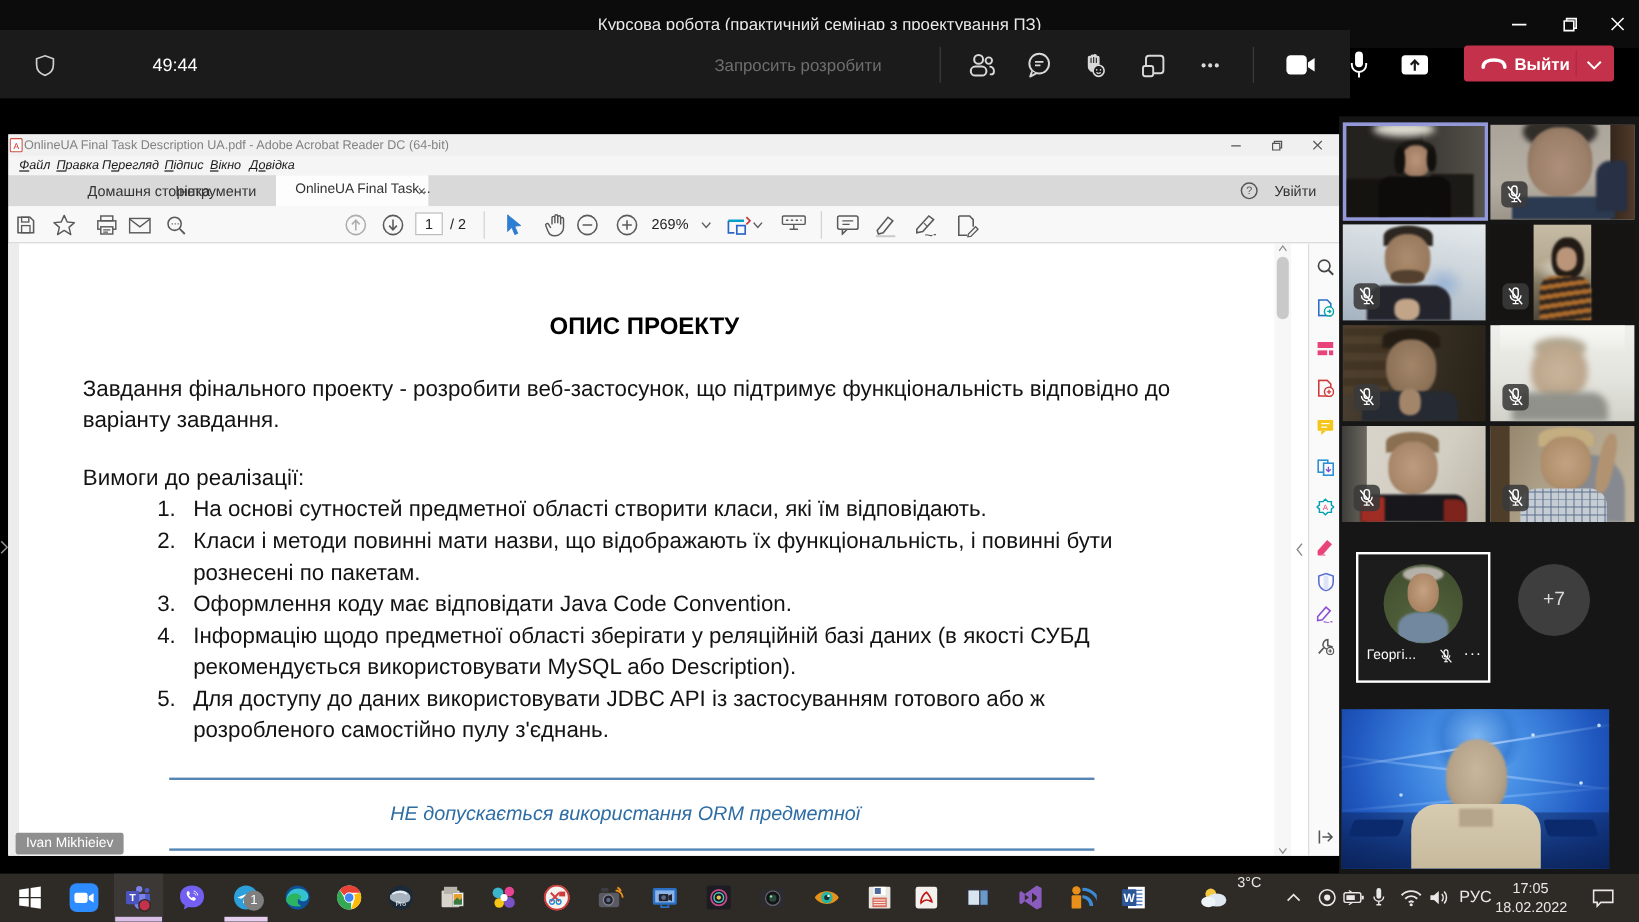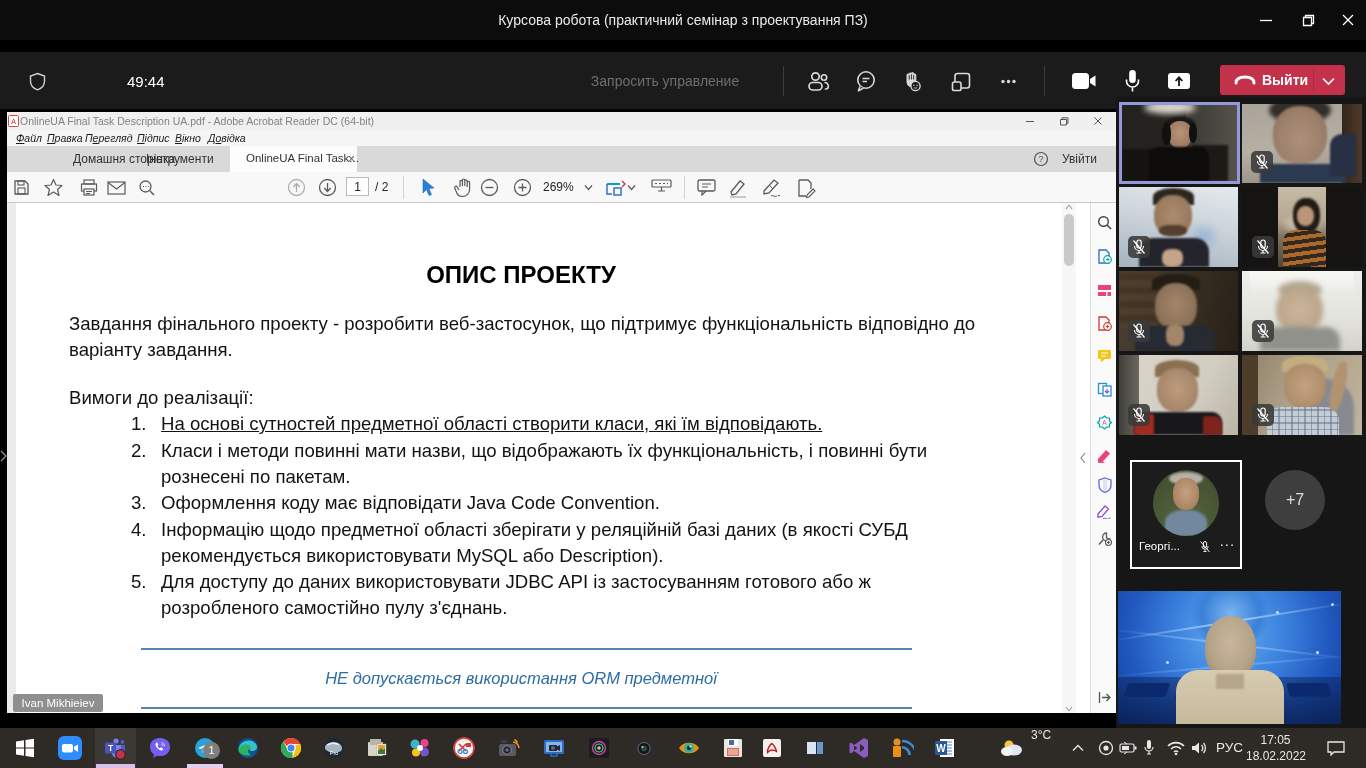--- a/index.html
+++ b/index.html
@@ -20,26 +20,26 @@
       <path d="M5 11.5h12" stroke="#fff" stroke-width="1.3"></path>
     </svg>
   <svg class="a" style="left:1296px;top:9px" width="22" height="22" viewBox="0 0 22 22">
       <path d="M7.5 8.5 h8 v8 h-8 z M9.5 8.5 v-2 h8 v8 h-2" stroke="#fff" stroke-width="1.3" fill="none"></path>
     </svg>
   <svg class="a" style="left:1337px;top:9px" width="22" height="22" viewBox="0 0 22 22">
       <path d="M6 6 L16 16 M16 6 L6 16" stroke="#fff" stroke-width="1.3"></path>
     </svg>
 </div>
 
-<div class="a" id="cbar" style="left:0;top:52px;width:1366px;height:57px;background:#1b1b1b;">
+<div class="a" id="cbar" style="left:0;top:25px;width:1125px;height:57px;background:#1b1b1b;">
   <svg class="a" style="left:29px;top:20px" width="17" height="19" viewBox="0 0 17 19">
       <path d="M8.5 1.5 L15.5 4 V9 C15.5 13.5 12.5 16.5 8.5 17.8 C4.5 16.5 1.5 13.5 1.5 9 V4 Z" fill="none" stroke="#cfcfcf" stroke-width="1.4"></path>
     </svg>
   <div class="a" style="left:127px;top:21px;color:#fff;font-size:15px;">49:44</div>
-  <div class="a" style="left:560px;top:21px;width:210px;text-align:center;color:#6e6e6e;font-size:14px;">Запросить управление</div>
+  <div class="a" style="left:560px;top:21px;width:210px;text-align:center;color:#6e6e6e;font-size:14px;">Запросить розробити</div>
   <div class="a" style="left:783px;top:14px;width:1px;height:30px;background:#3c3c3c;"></div>
 
   <svg class="a" style="left:806px;top:17px" width="25" height="25" viewBox="0 0 25 25">
       <circle cx="9.5" cy="7.5" r="3.7" fill="none" stroke="#d9d9d9" stroke-width="1.7"></circle>
       <rect x="3" y="13.5" width="13" height="7.5" rx="3.7" fill="none" stroke="#d9d9d9" stroke-width="1.7"></rect>
       <circle cx="18" cy="8.5" r="2.7" fill="none" stroke="#d9d9d9" stroke-width="1.6"></circle>
       <path d="M18.5 13.5 c2.4 0 3.8 1.5 3.8 4 0 1.5-1 2.5-2.5 2.5 h-1" fill="none" stroke="#d9d9d9" stroke-width="1.6"></path>
     </svg>
 
   <svg class="a" style="left:853px;top:17px" width="25" height="25" viewBox="0 0 25 25">
@@ -242,26 +242,26 @@
         <path d="M3 2 h9 l3 3 v6" fill="none" stroke="#5a5a5a" stroke-width="1.3"></path>
         <path d="M3 2 v16 h7" fill="none" stroke="#5a5a5a" stroke-width="1.3"></path>
         <path d="M17 11 l2 2 -6 6 -2.5 .5 .5-2.5 z" fill="none" stroke="#5a5a5a" stroke-width="1.1"></path>
       </svg>
   </div>
 
   <div class="a" style="left:0;top:91px;width:1109px;height:510px;background:#fff;" id="docarea">
     <div class="a" style="left:0;top:0;width:9px;height:510px;background:#ececec;"></div>
 
     <div class="a" id="page" style="left:9px;top:0;width:1046px;height:510px;background:#fff;color:#131313;font-size:18.6px;">
-      <div class="a" style="left:0;top:58px;width:1010px;text-align:center;font-weight:bold;font-size:24px;color:#000;">ОПИС ПРОЕКТУ</div>
+      <div class="a" style="left:16px;top:58px;width:1010px;text-align:center;font-weight:bold;font-size:20px;color:#000;">ОПИС ПРОЕКТУ</div>
       <div class="a" style="left:53px;top:110px;">Завдання фінального проекту - розробити веб-застосунок, що підтримує функціональність відповідно до</div>
       <div class="a" style="left:53px;top:136px;">варіанту завдання.</div>
       <div class="a" style="left:53px;top:184px;">Вимоги до реалізації:</div>
       <div class="a" style="left:115px;top:210px;">1.</div>
-        <div class="a" style="left:145px;top:210px;text-decoration:underline;">На основі сутностей предметної області створити класи, які їм відповідають.</div>
+        <div class="a" style="left:145px;top:210px;">На основі сутностей предметної області створити класи, які їм відповідають.</div>
       <div class="a" style="left:115px;top:237px;">2.</div>
         <div class="a" style="left:145px;top:237px;">Класи і методи повинні мати назви, що відображають їх функціональність, і повинні бути</div>
       <div class="a" style="left:145px;top:263px;">рознесені по пакетам.</div>
       <div class="a" style="left:115px;top:289px;">3.</div>
         <div class="a" style="left:145px;top:289px;">Оформлення коду має відповідати Java Code Convention.</div>
       <div class="a" style="left:115px;top:316px;">4.</div>
         <div class="a" style="left:145px;top:316px;">Інформацію щодо предметної області зберігати у реляційній базі даних (в якості СУБД</div>
       <div class="a" style="left:145px;top:342px;">рекомендується використовувати MySQL або Description).</div>
       <div class="a" style="left:115px;top:368px;">5.</div>
         <div class="a" style="left:145px;top:394px;">розробленого самостійно пулу з'єднань.</div>

